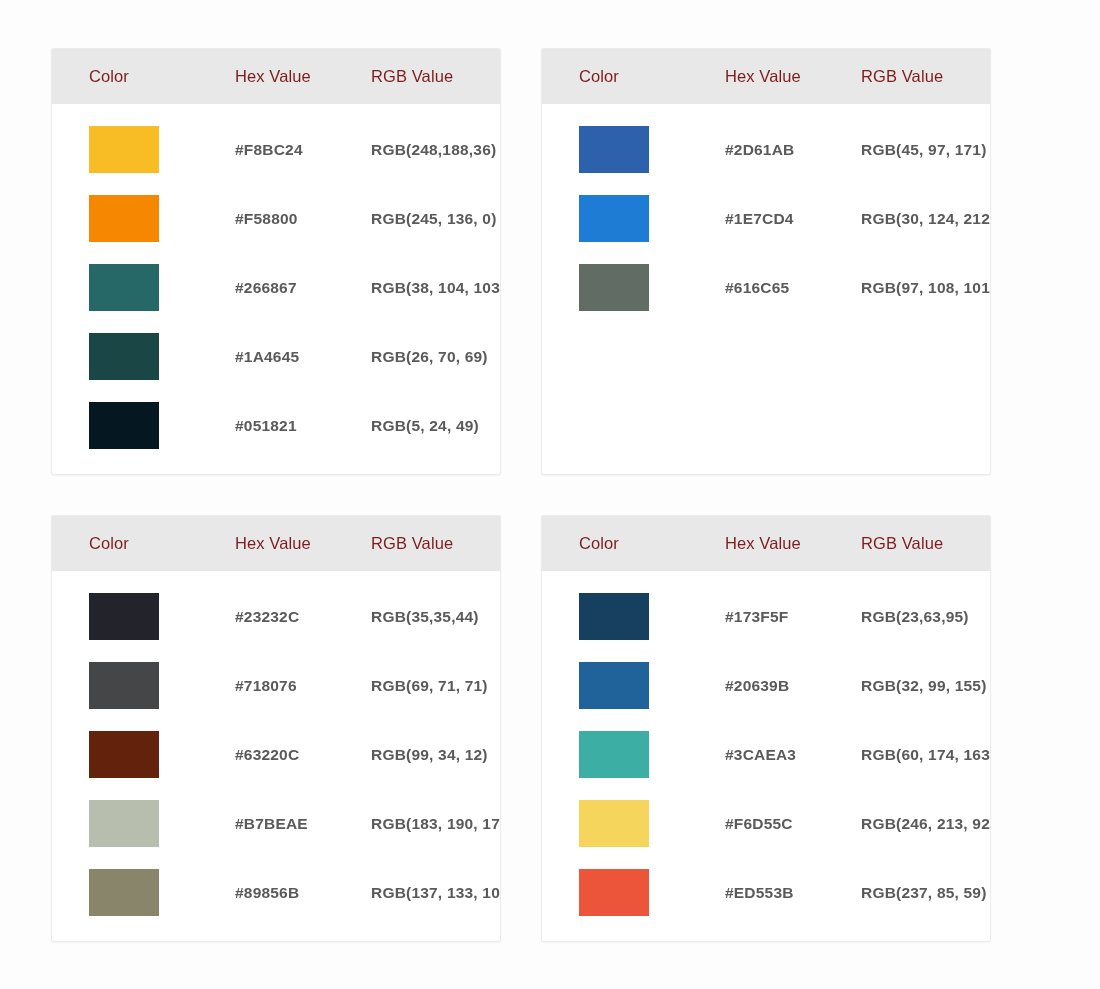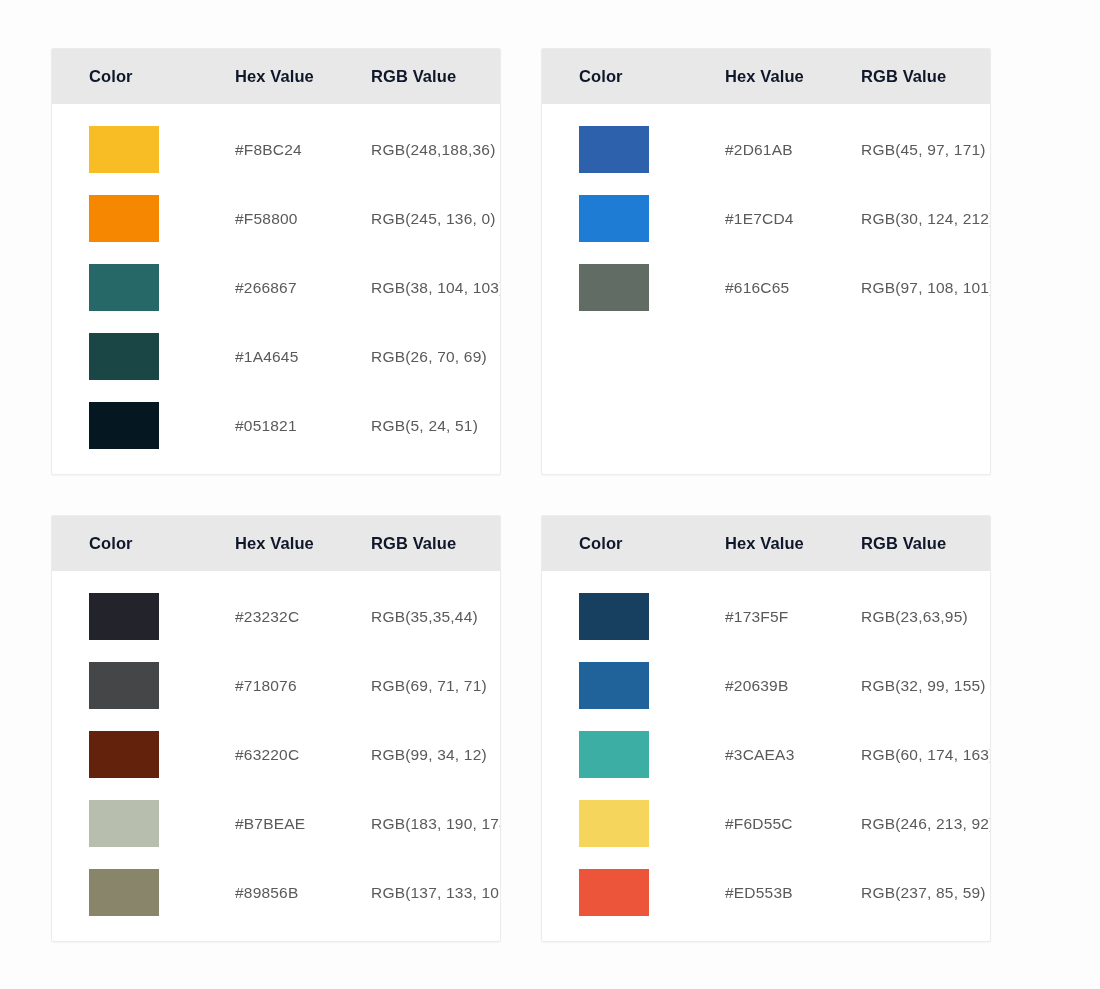--- a/index.html
+++ b/index.html
@@ -45,31 +45,32 @@
     height: 55px;
     display: grid;
     grid-template-columns: 146px 136px 1fr;
     align-items: center;
     padding-left: 37px;
     box-sizing: border-box;
   }
 
   .card-header .th {
     font-size: 16.5px;
-    font-weight: bold;
-    color: #0f172a;
+    font-weight: normal;
+    color: #7f1d1d;
     letter-spacing: 0.1px;
     white-space: nowrap;
   }
 
   .card-body {
     padding: 22px 0 25px 0;
     display: flex;
     flex-direction: column;
     gap: 22px;
+    font-weight: bold;
   }
 
   .row {
     display: grid;
     grid-template-columns: 146px 136px 1fr;
     align-items: center;
     padding-left: 37px;
     box-sizing: border-box;
     height: 47px;
   }
@@ -123,21 +124,21 @@
             <span class="cell-rgb">RGB(38, 104, 103)</span>
           </div>
           <div class="row">
             <span class="swatch" style="background: rgb(26, 70, 69);"></span>
             <span class="cell-hex">#1A4645</span>
             <span class="cell-rgb">RGB(26, 70, 69)</span>
           </div>
           <div class="row">
             <span class="swatch" style="background: rgb(5, 24, 33);"></span>
             <span class="cell-hex">#051821</span>
-            <span class="cell-rgb">RGB(5, 24, 51)</span>
+            <span class="cell-rgb">RGB(5, 24, 49)</span>
           </div>
         </div>
       </div>
       <div class="card">
         <div class="card-header">
           <div class="th">Color</div>
           <div class="th">Hex Value</div>
           <div class="th">RGB Value</div>
         </div>
         <div class="card-body">

